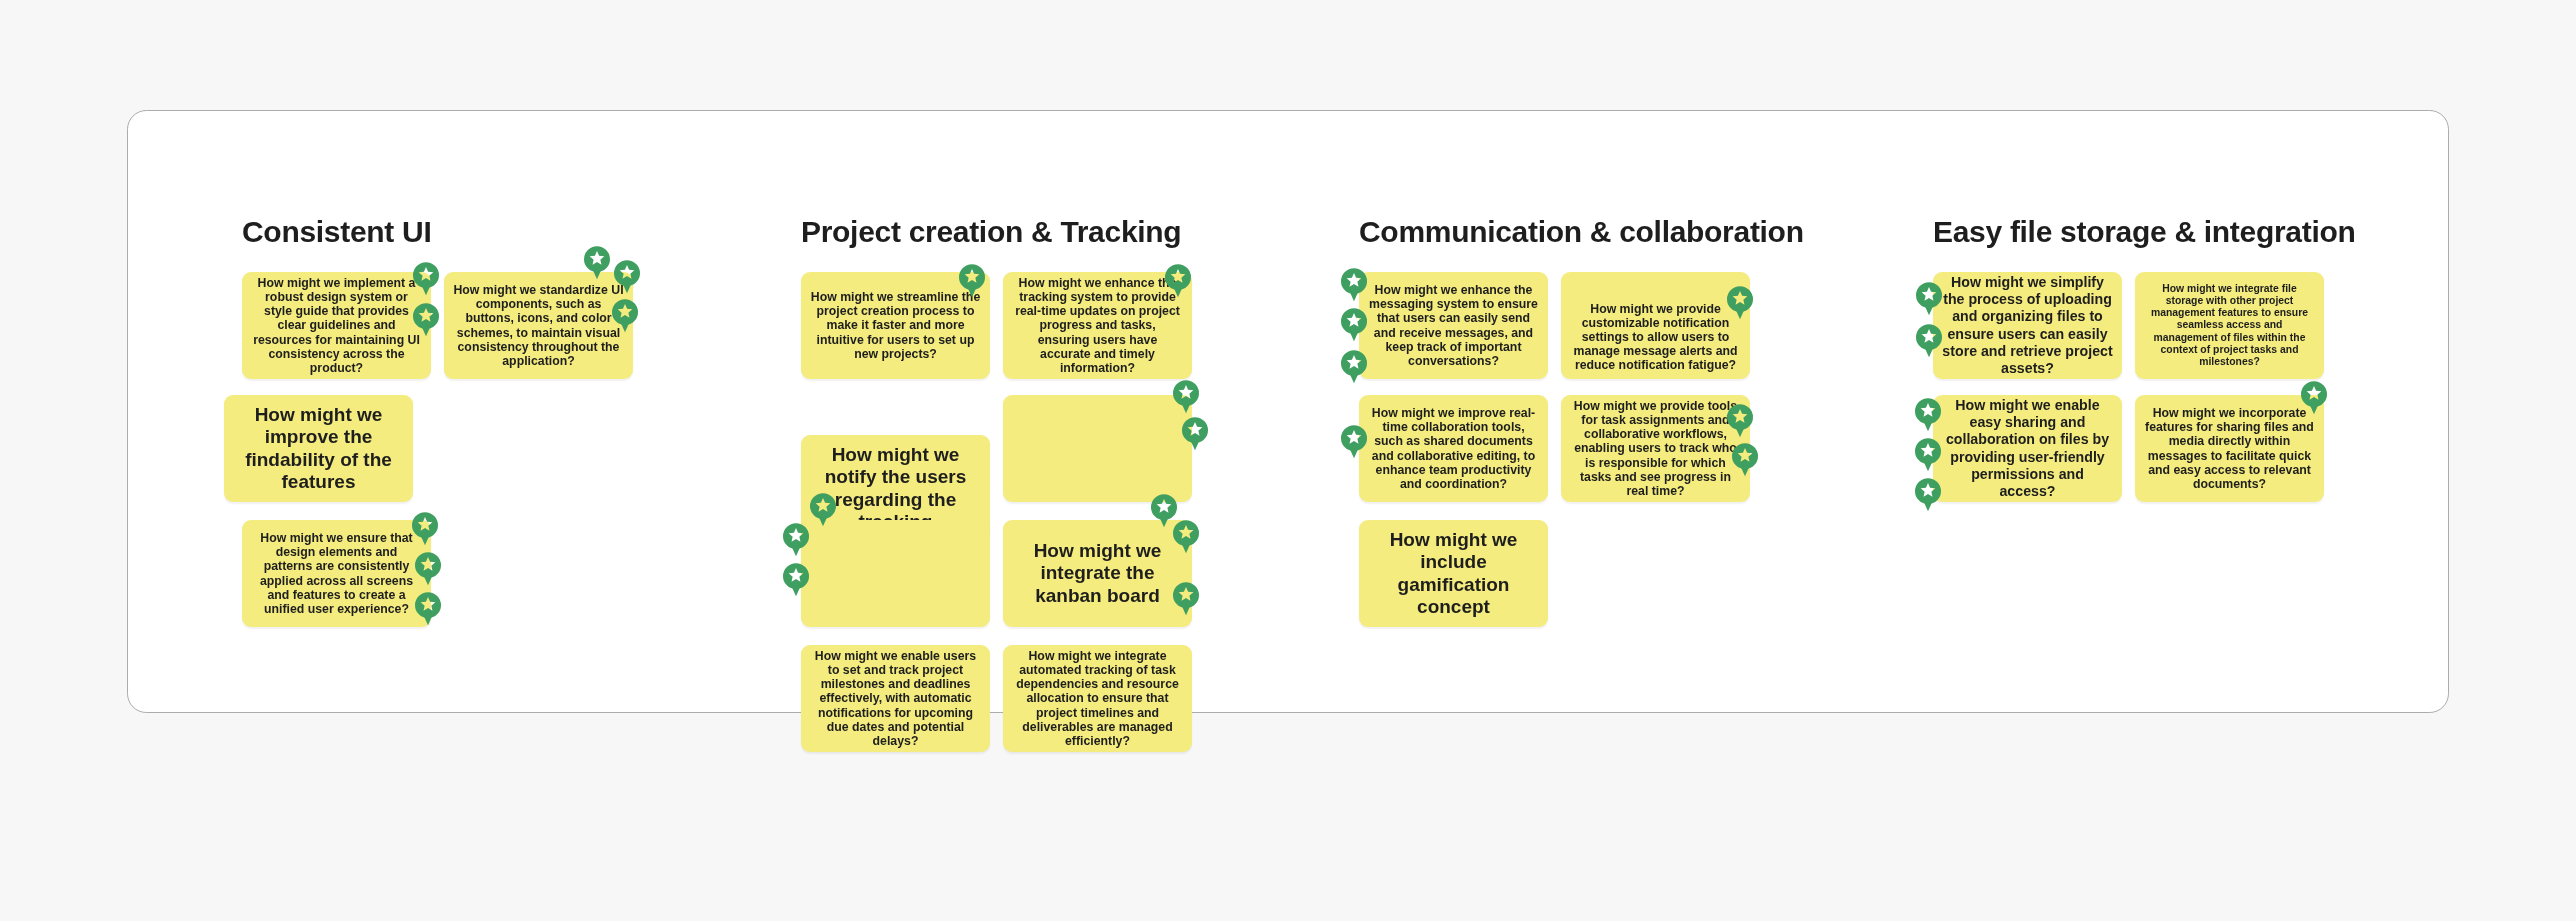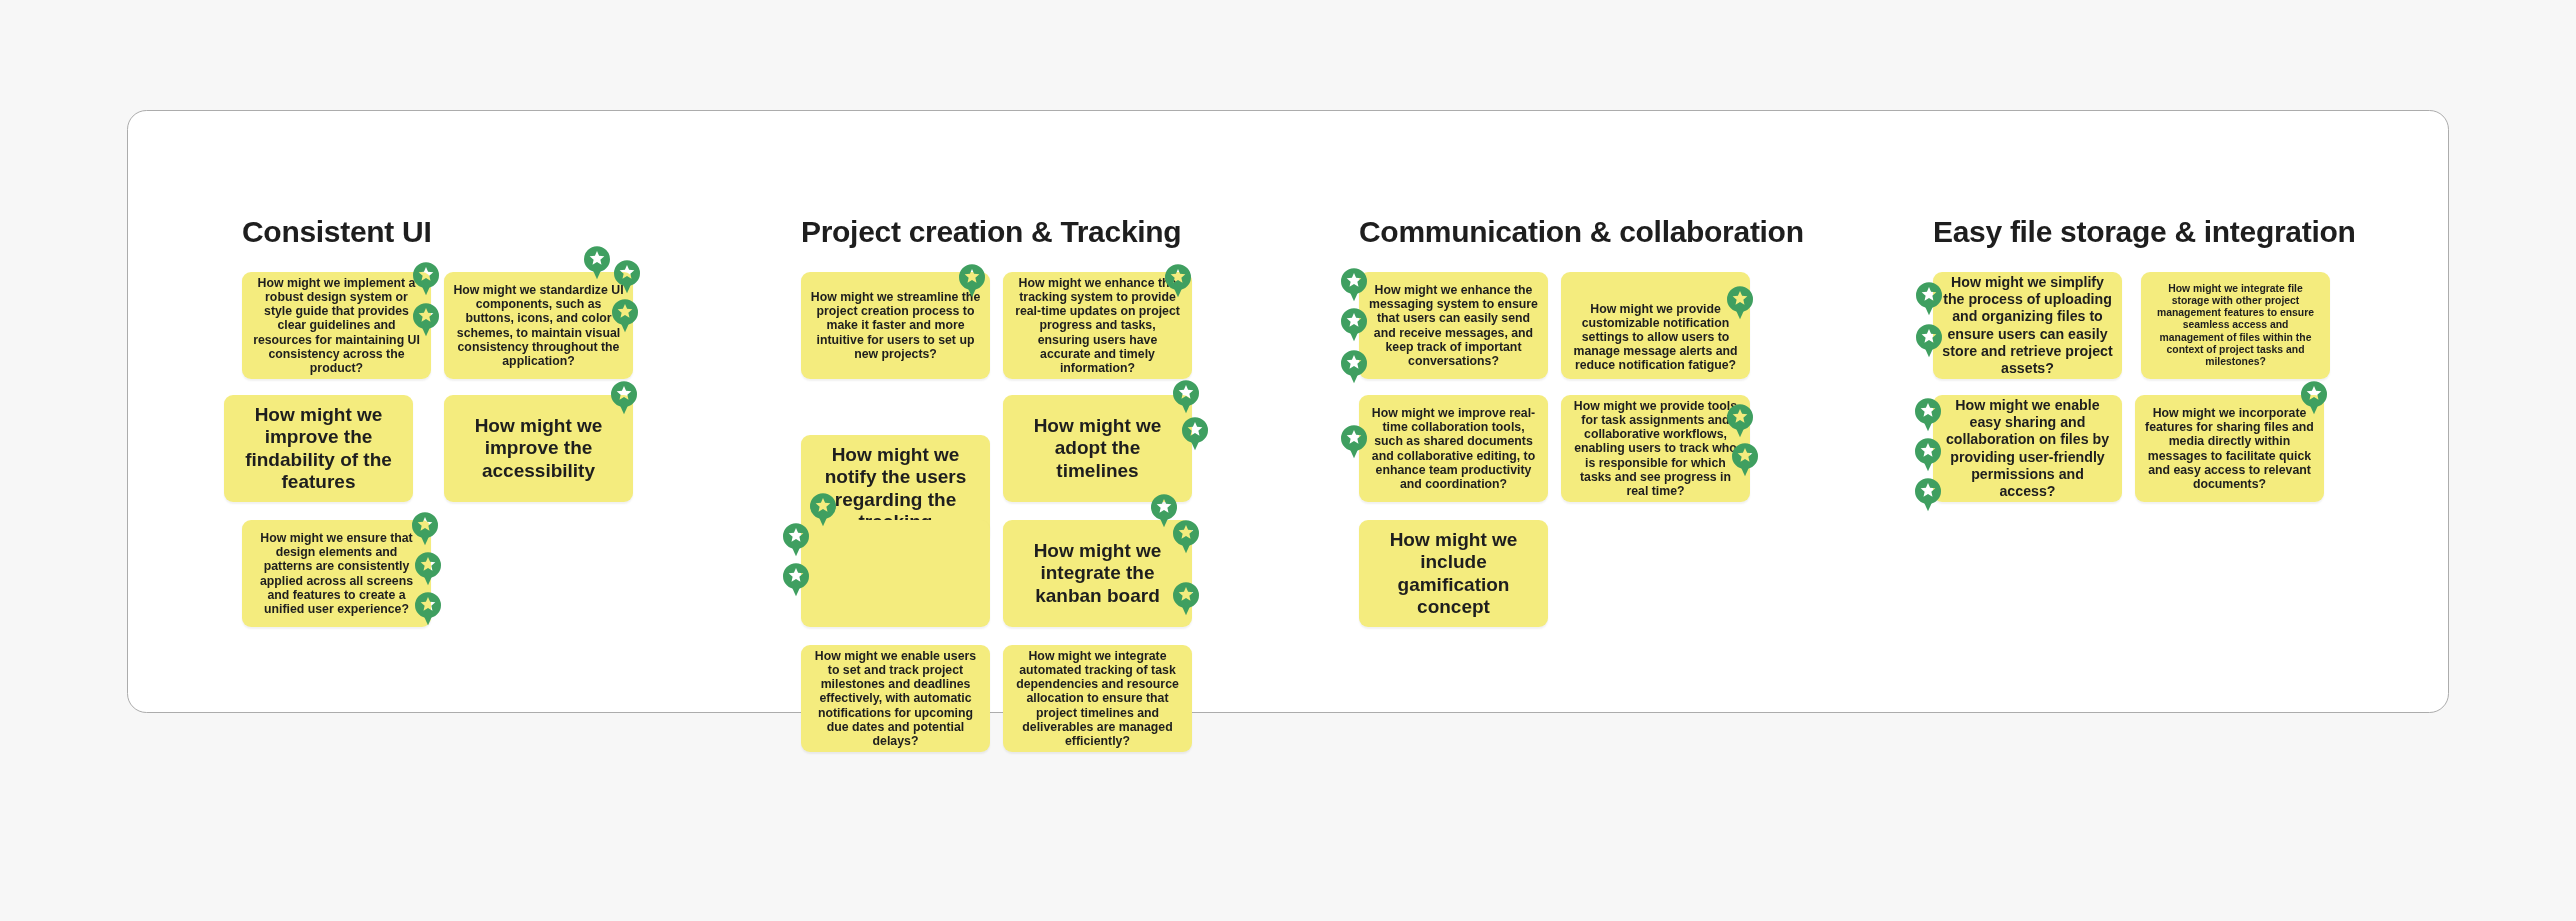--- a/index.html
+++ b/index.html
@@ -75,29 +75,20 @@
       <div class="star" style="left: 168px; top: 27px;">
         <svg viewBox="0 0 44 57" xmlns="http://www.w3.org/2000/svg">
           <path d="M13 36 L22 56 L31 36 Z" fill="#3F9F60"></path>
           <path fill-rule="evenodd" fill="#3F9F60" d="M44 22 A22 22 0 1 1 0 22 A22 22 0 1 1 44 22 Z M22 8 L25.5 16.2 L34.4 17 L27.7 22.9 L29.6 31.5 L22 27 L14.4 31.5 L16.3 22.9 L9.6 17 L18.5 16.2 Z"></path>
         </svg>
       </div>
     </div>
     <div class="note lg" style="left: 96px; top: 284px;">
       <div class="note-text">How might we improve the findability of the features</div>
     </div>
-    <div class="note lg" style="left: 316px; top: 284px;">
-      <div class="note-text">How might we improve the accessibility</div>
-      <div class="star" style="left: 167px; top: -14.2px;">
-        <svg viewBox="0 0 44 57" xmlns="http://www.w3.org/2000/svg">
-          <path d="M13 36 L22 56 L31 36 Z" fill="#3F9F60"></path>
-          <path fill-rule="evenodd" fill="#3F9F60" d="M44 22 A22 22 0 1 1 0 22 A22 22 0 1 1 44 22 Z M22 8 L25.5 16.2 L34.4 17 L27.7 22.9 L29.6 31.5 L22 27 L14.4 31.5 L16.3 22.9 L9.6 17 L18.5 16.2 Z"></path>
-        </svg>
-      </div>
-    </div>
     <div class="note sm" style="left: 114px; top: 409px;">
       <div class="note-text">How might we ensure that design elements and patterns are consistently applied across all screens and features to create a unified user experience?</div>
       <div class="star" style="left: 170px; top: -7.8px;">
         <svg viewBox="0 0 44 57" xmlns="http://www.w3.org/2000/svg">
           <path d="M13 36 L22 56 L31 36 Z" fill="#3F9F60"></path>
           <path fill-rule="evenodd" fill="#3F9F60" d="M44 22 A22 22 0 1 1 0 22 A22 22 0 1 1 44 22 Z M22 8 L25.5 16.2 L34.4 17 L27.7 22.9 L29.6 31.5 L22 27 L14.4 31.5 L16.3 22.9 L9.6 17 L18.5 16.2 Z"></path>
         </svg>
       </div>
       <div class="star" style="left: 173px; top: 32px;">
         <svg viewBox="0 0 44 57" xmlns="http://www.w3.org/2000/svg">
@@ -128,21 +119,20 @@
         <svg viewBox="0 0 44 57" xmlns="http://www.w3.org/2000/svg">
           <path d="M13 36 L22 56 L31 36 Z" fill="#3F9F60"></path>
           <path fill-rule="evenodd" fill="#3F9F60" d="M44 22 A22 22 0 1 1 0 22 A22 22 0 1 1 44 22 Z M22 8 L25.5 16.2 L34.4 17 L27.7 22.9 L29.6 31.5 L22 27 L14.4 31.5 L16.3 22.9 L9.6 17 L18.5 16.2 Z"></path>
         </svg>
       </div>
     </div>
     <div class="note lg" style="left: 673px; top: 296px; margin-top: 28px;">
       <div class="note-text">How might we notify the users regarding the tracking</div>
     </div>
     <div class="note lg" style="left: 875px; top: 284px;">
-      <div class="note-text">How might we adopt the timelines</div>
       <div class="star" style="left: 170px; top: -15.5px;">
         <svg viewBox="0 0 44 57" xmlns="http://www.w3.org/2000/svg">
           <path d="M13 36 L22 56 L31 36 Z" fill="#3F9F60"></path>
           <path fill-rule="evenodd" fill="#3F9F60" d="M44 22 A22 22 0 1 1 0 22 A22 22 0 1 1 44 22 Z M22 8 L25.5 16.2 L34.4 17 L27.7 22.9 L29.6 31.5 L22 27 L14.4 31.5 L16.3 22.9 L9.6 17 L18.5 16.2 Z"></path>
         </svg>
       </div>
       <div class="star" style="left: 179px; top: 22px;">
         <svg viewBox="0 0 44 57" xmlns="http://www.w3.org/2000/svg">
           <path d="M13 36 L22 56 L31 36 Z" fill="#3F9F60"></path>
           <path fill-rule="evenodd" fill="#3F9F60" d="M44 22 A22 22 0 1 1 0 22 A22 22 0 1 1 44 22 Z M22 8 L25.5 16.2 L34.4 17 L27.7 22.9 L29.6 31.5 L22 27 L14.4 31.5 L16.3 22.9 L9.6 17 L18.5 16.2 Z"></path>
@@ -263,21 +253,21 @@
           <path fill-rule="evenodd" fill="#3F9F60" d="M44 22 A22 22 0 1 1 0 22 A22 22 0 1 1 44 22 Z M22 8 L25.5 16.2 L34.4 17 L27.7 22.9 L29.6 31.5 L22 27 L14.4 31.5 L16.3 22.9 L9.6 17 L18.5 16.2 Z"></path>
         </svg>
       </div>
       <div class="star" style="left: -17px; top: 52px;">
         <svg viewBox="0 0 44 57" xmlns="http://www.w3.org/2000/svg">
           <path d="M13 36 L22 56 L31 36 Z" fill="#3F9F60"></path>
           <path fill-rule="evenodd" fill="#3F9F60" d="M44 22 A22 22 0 1 1 0 22 A22 22 0 1 1 44 22 Z M22 8 L25.5 16.2 L34.4 17 L27.7 22.9 L29.6 31.5 L22 27 L14.4 31.5 L16.3 22.9 L9.6 17 L18.5 16.2 Z"></path>
         </svg>
       </div>
     </div>
-    <div class="note xs" style="left: 2007px; top: 161px; margin-left: 6px;">
+    <div class="note xs" style="left: 2007px; top: 161px;">
       <div class="note-text">How might we integrate file storage with other project management features to ensure seamless access and management of files within the context of project tasks and milestones?</div>
     </div>
     <div class="note md" style="left: 1805px; top: 284px;">
       <div class="note-text">How might we enable easy sharing and collaboration on files by providing user-friendly permissions and access?</div>
       <div class="star" style="left: -18px; top: 2.6px;">
         <svg viewBox="0 0 44 57" xmlns="http://www.w3.org/2000/svg">
           <path d="M13 36 L22 56 L31 36 Z" fill="#3F9F60"></path>
           <path fill-rule="evenodd" fill="#3F9F60" d="M44 22 A22 22 0 1 1 0 22 A22 22 0 1 1 44 22 Z M22 8 L25.5 16.2 L34.4 17 L27.7 22.9 L29.6 31.5 L22 27 L14.4 31.5 L16.3 22.9 L9.6 17 L18.5 16.2 Z"></path>
         </svg>
       </div>

